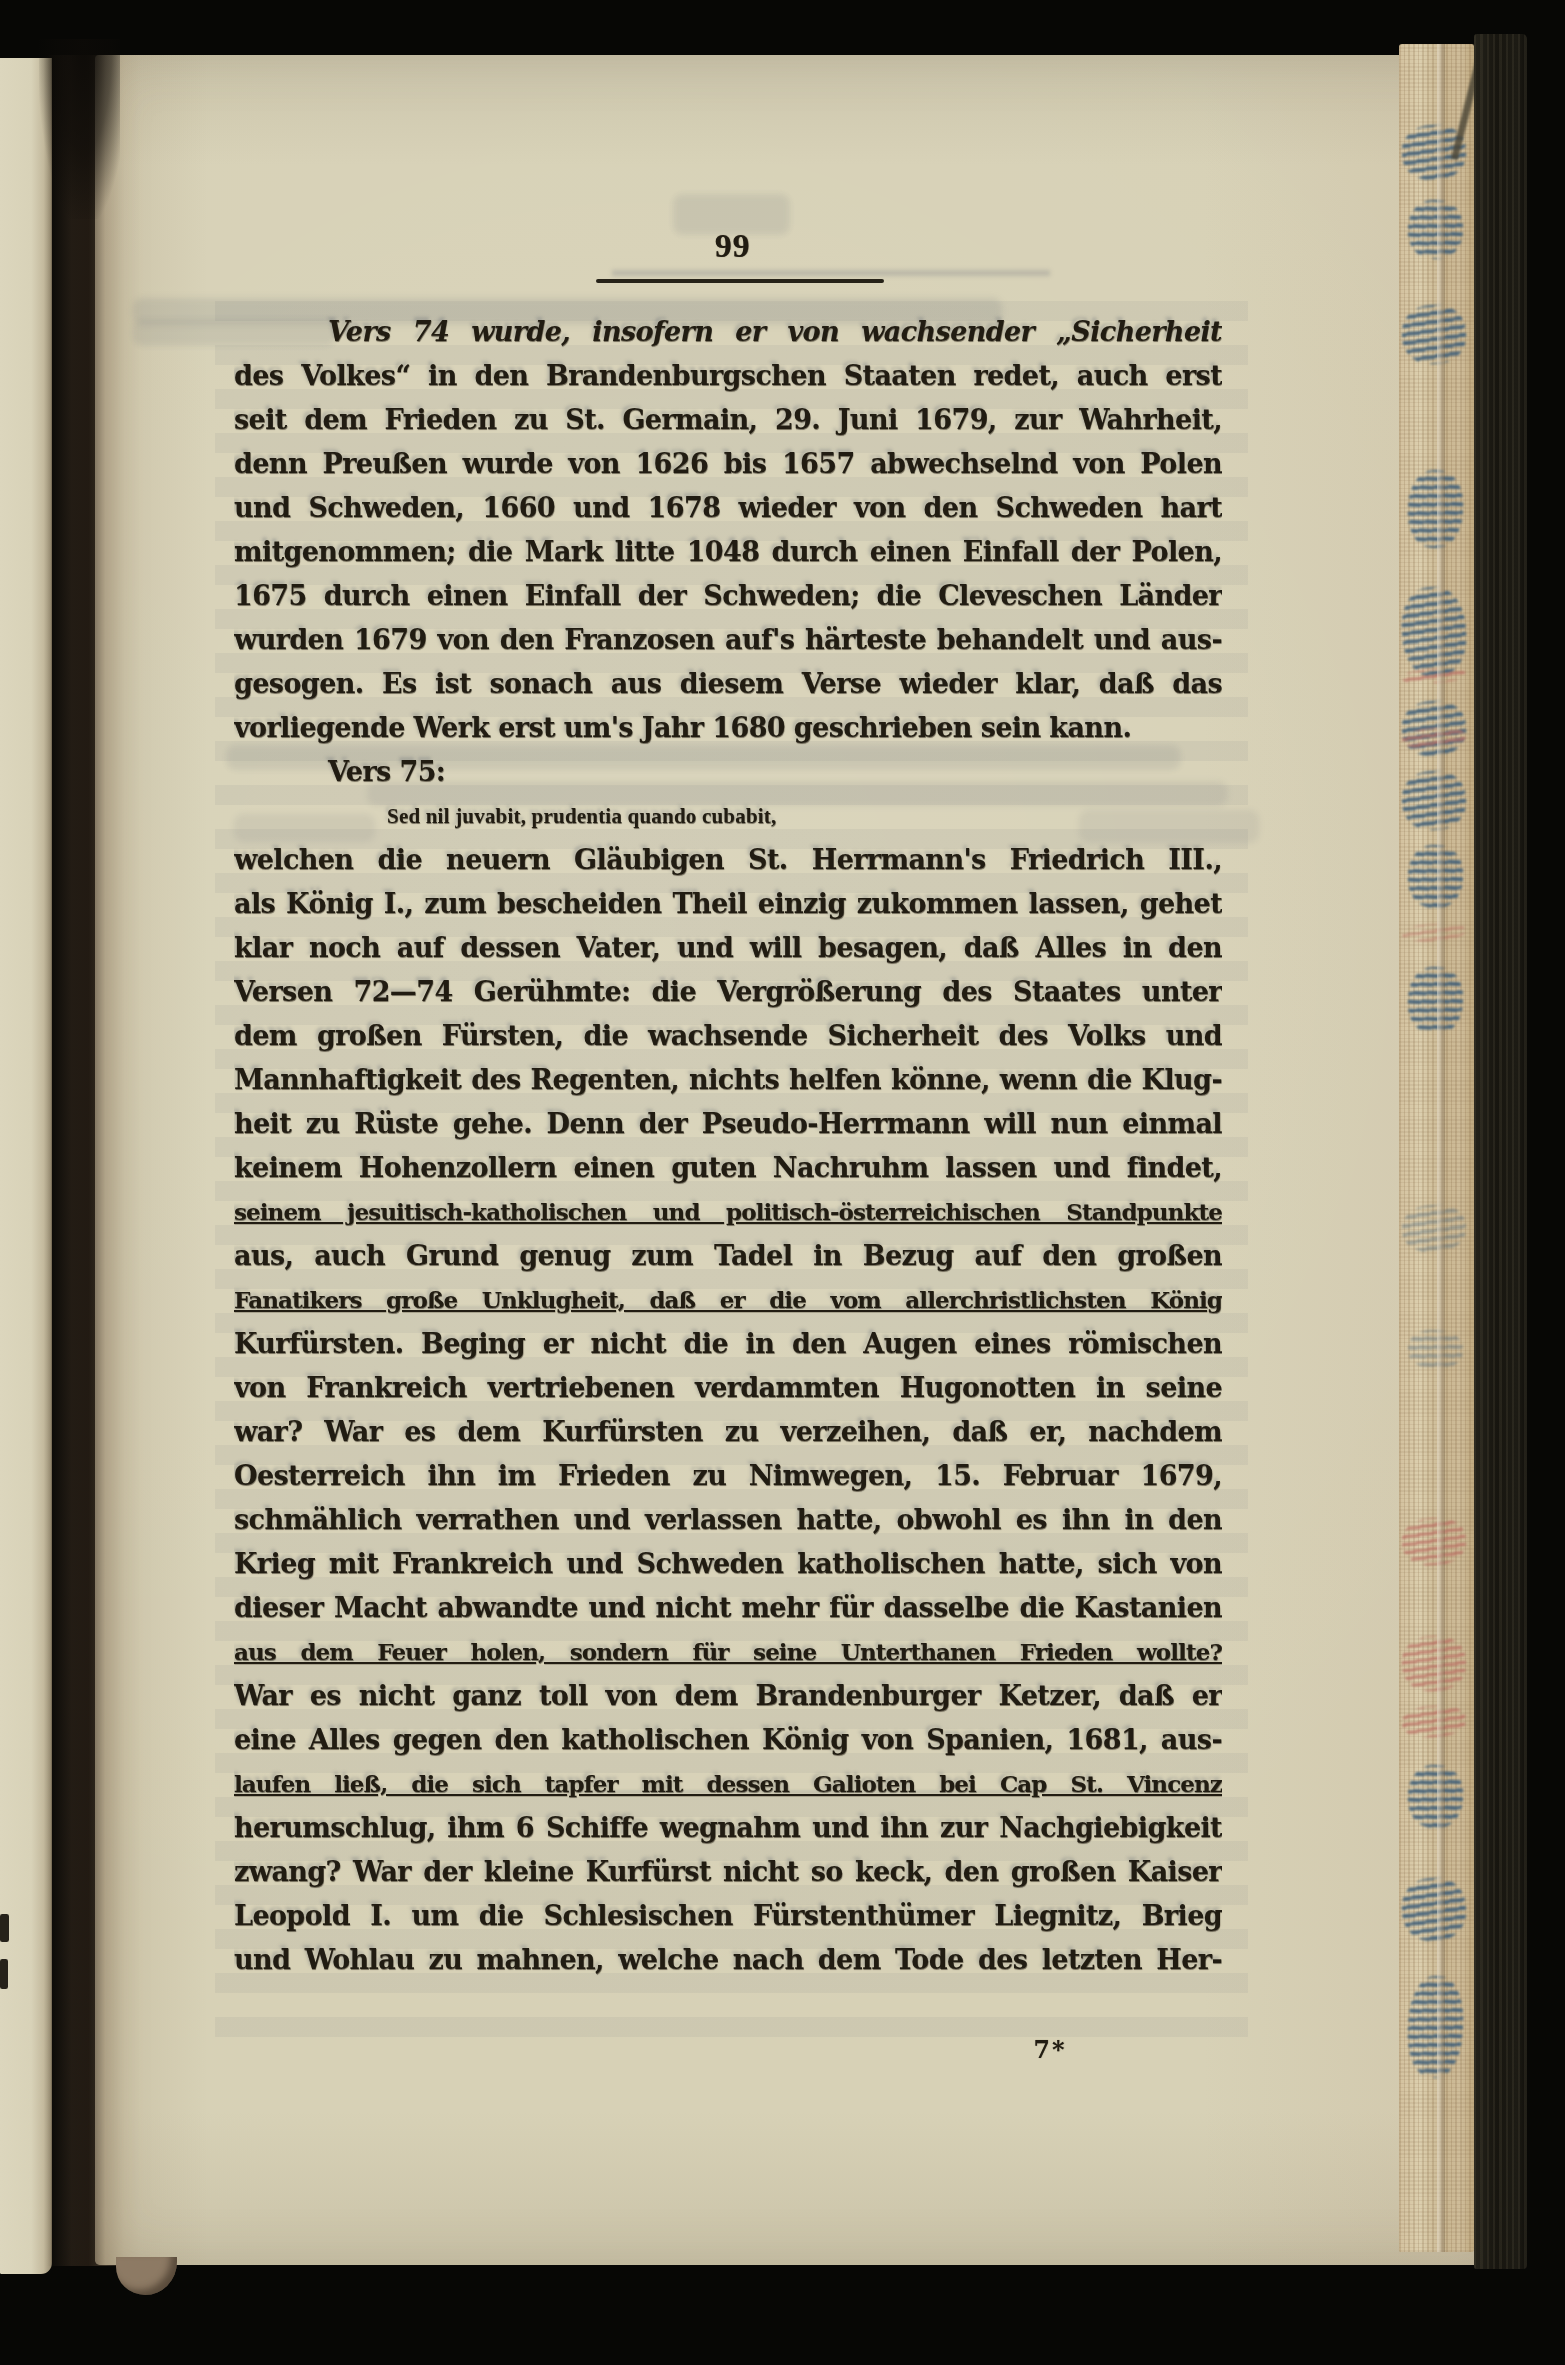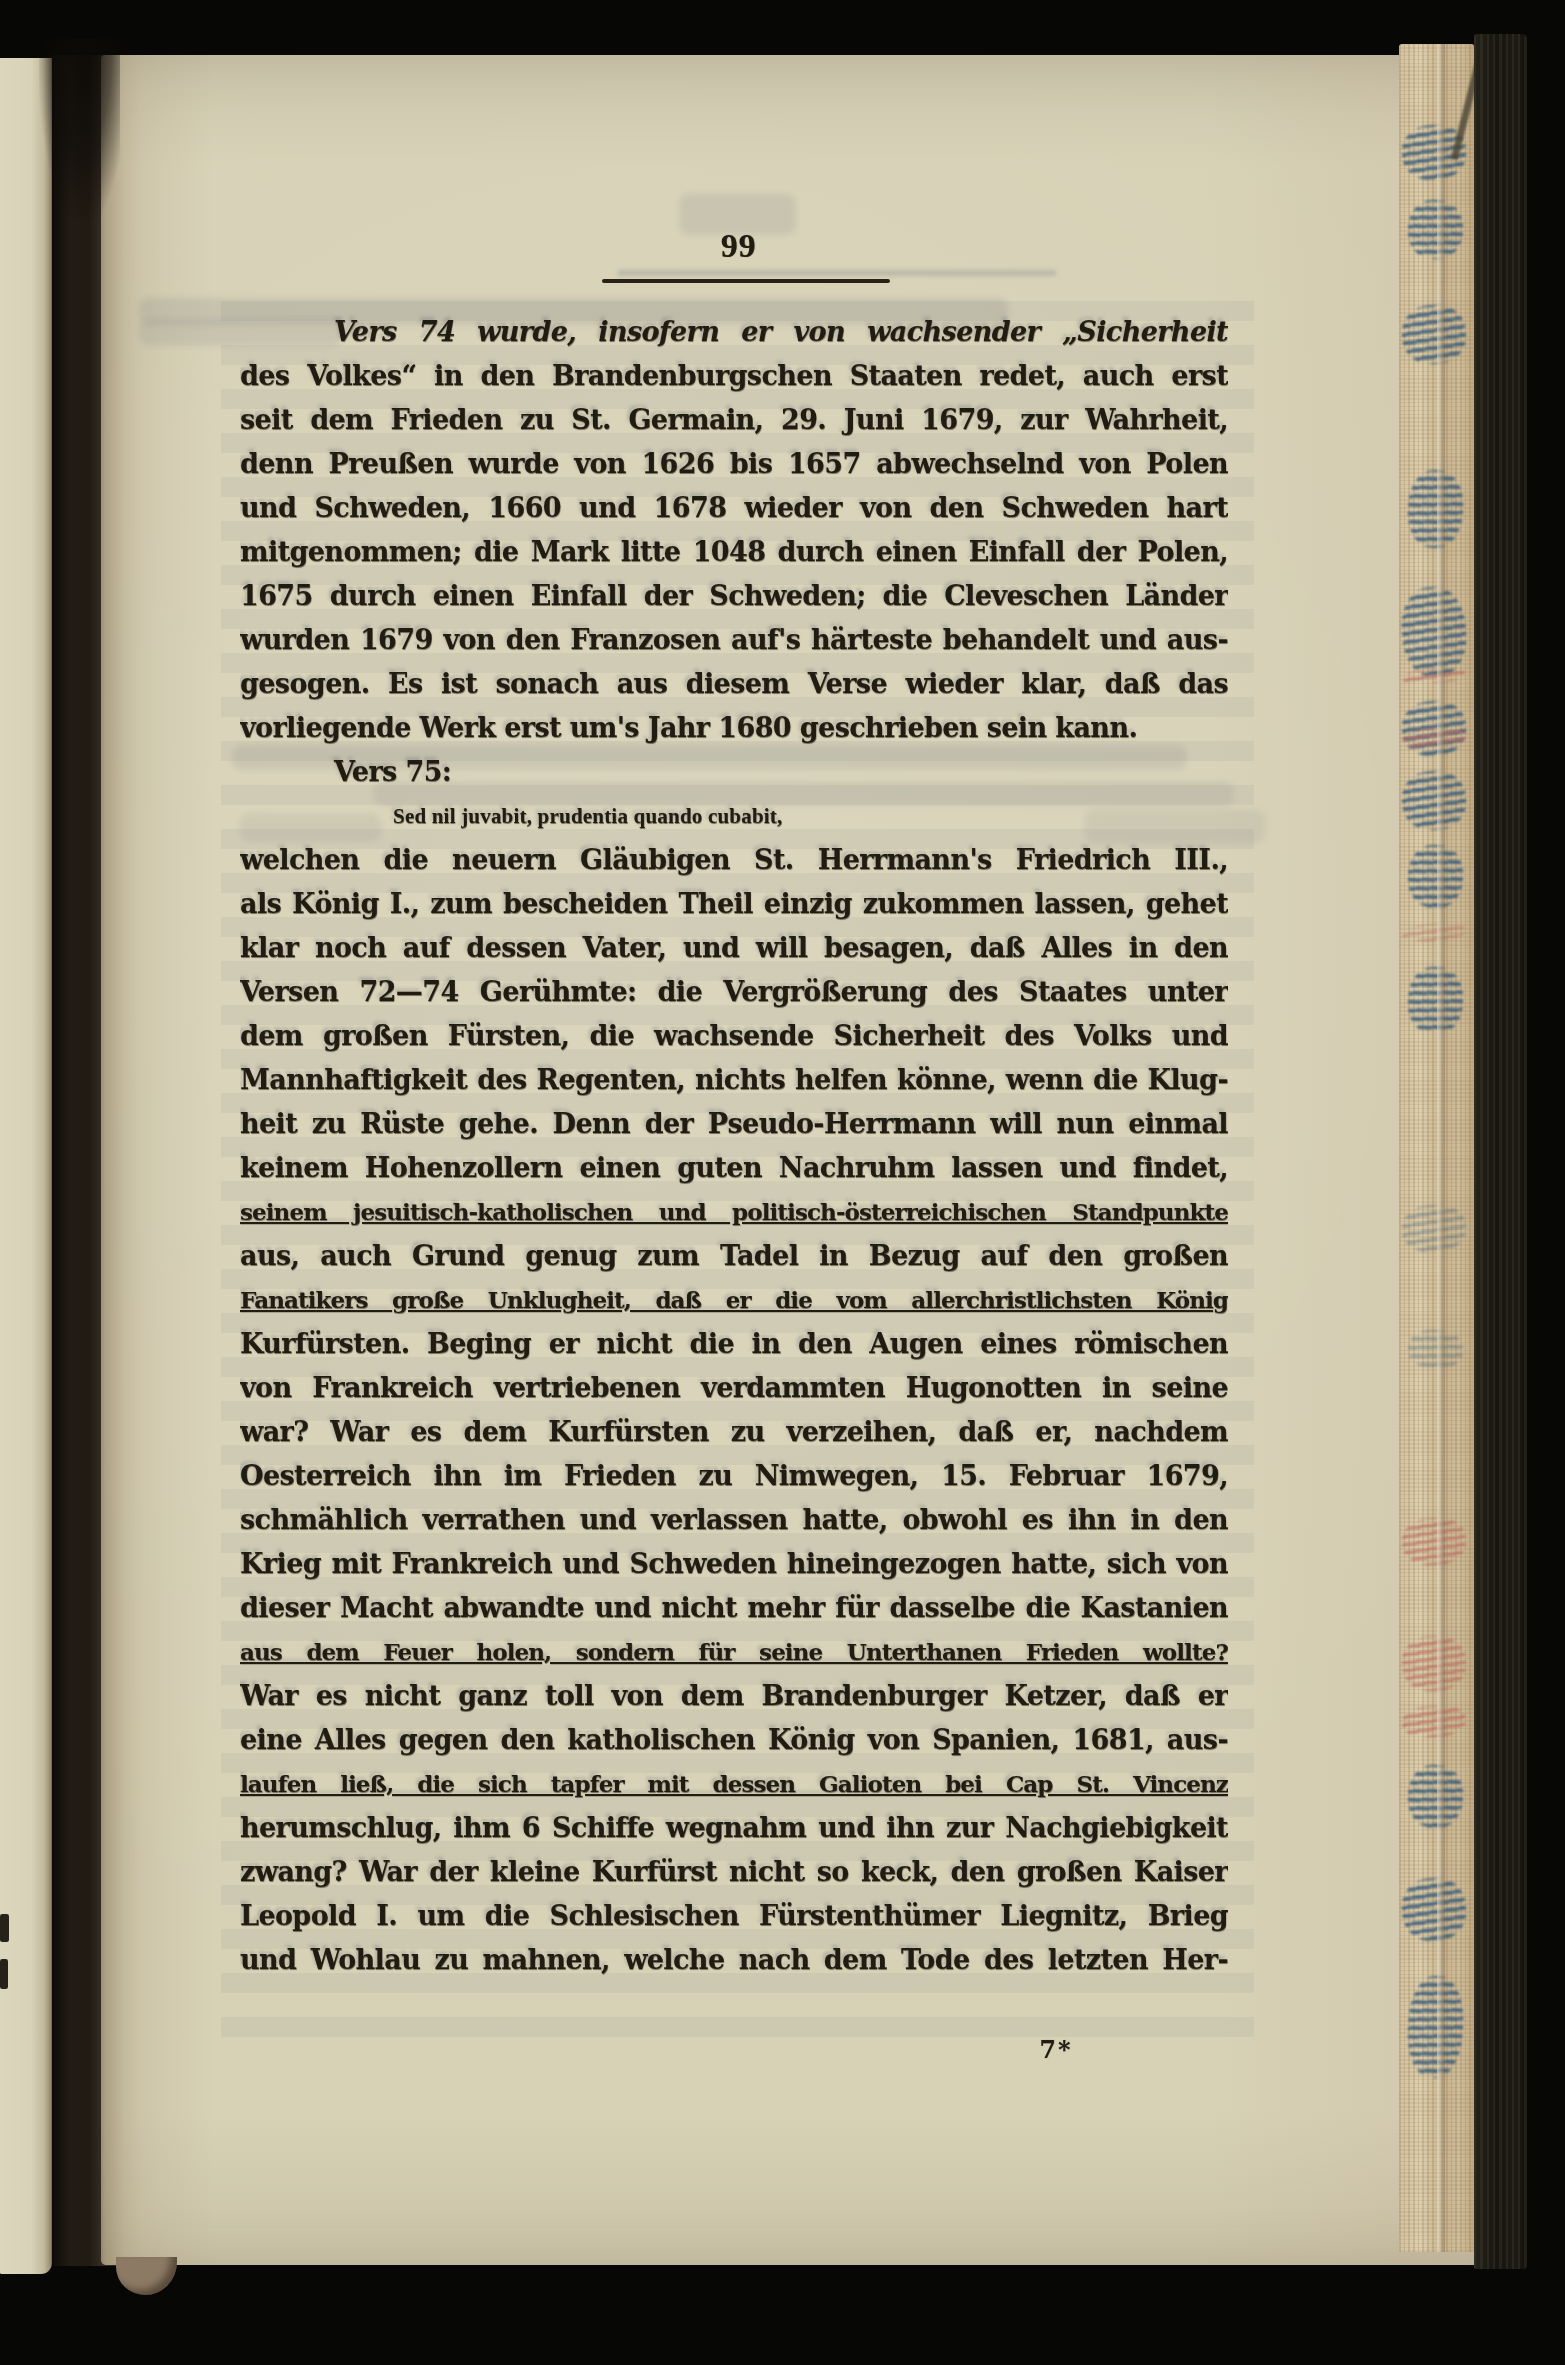--- a/index.html
+++ b/index.html
@@ -15,21 +15,21 @@
     position:absolute;left:0;top:58px;width:52px;height:2216px;
     background:linear-gradient(90deg,#dcd6bd 0%,#d8d2b8 60%,#c3b99d 84%,#9a8f75 97%,#6f6550 100%);
     border-radius:0 0 11px 1.6px;
   }
   .stray-mark{position:absolute;background:#26221a;border-radius:2.3px;}
   .stray-mark.s1{left:0;top:1914px;width:9.4px;height:28px;}
   .stray-mark.s2{left:0;top:1959px;width:7.8px;height:30px;}
 
   
   .page{
-    position:absolute;left:101px;top:55px;width:1417px;height:2210px;
+    position:absolute;left:95px;top:55px;width:1417px;height:2210px;
     background:
       radial-gradient(120% 85% at 38% 40%, rgba(255,255,250,0.10), rgba(0,0,0,0) 62%),
       linear-gradient(90deg, rgba(150,130,100,0.20) 0%, rgba(150,130,100,0) 8%, rgba(0,0,0,0) 78%, rgba(175,140,110,0.12) 96%, rgba(150,120,95,0.18) 100%),
       linear-gradient(180deg, rgba(125,115,95,0.14) 0%, rgba(0,0,0,0) 5%, rgba(0,0,0,0) 93%, rgba(135,120,95,0.16) 100%),
       #d7d1b6;
     border-radius:3.9px 7px 9.4px 4.7px;
     box-shadow:inset 0 0 55px rgba(120,105,80,0.22);
   }
 
   
@@ -183,21 +183,21 @@
           <div class="line v-j">heit zu Rüste gehe. Denn der Pseudo-Herrmann will nun einmal</div>
           <div class="line v-j">keinem Hohenzollern einen guten Nachruhm lassen und findet, von</div>
           <div class="line v-jt">seinem jesuitisch-katholischen und politisch-österreichischen Standpunkte</div>
           <div class="line v-j">aus, auch Grund genug zum Tadel in Bezug auf den großen</div>
           <div class="line v-jt">Fanatikers große Unklugheit, daß er die vom allerchristlichsten König</div>
           <div class="line v-j">Kurfürsten. Beging er nicht die in den Augen eines römischen</div>
           <div class="line v-j">von Frankreich vertriebenen verdammten Hugonotten in seine Staa-</div>
           <div class="line v-j">war? War es dem Kurfürsten zu verzeihen, daß er, nachdem</div>
           <div class="line v-j">Oesterreich ihn im Frieden zu Nimwegen, 15. Februar 1679,</div>
           <div class="line v-j">schmählich verrathen und verlassen hatte, obwohl es ihn in den</div>
-          <div class="line v-j">Krieg mit Frankreich und Schweden hineingezogen hatte, sich von</div>
+          <div class="line v-j">Krieg mit Frankreich und Schweden katholischen hatte, sich von</div>
           <div class="line v-j">dieser Macht abwandte und nicht mehr für dasselbe die Kastanien</div>
           <div class="line v-jt">aus dem Feuer holen, sondern für seine Unterthanen Frieden wollte?</div>
           <div class="line v-j">War es nicht ganz toll von dem Brandenburger Ketzer, daß er</div>
           <div class="line v-j">eine Alles gegen den katholischen König von Spanien, 1681, aus-</div>
           <div class="line v-jt">laufen ließ, die sich tapfer mit dessen Galioten bei Cap St. Vincenz</div>
           <div class="line v-j">herumschlug, ihm 6 Schiffe wegnahm und ihn zur Nachgiebigkeit</div>
           <div class="line v-j">zwang? War der kleine Kurfürst nicht so keck, den großen Kaiser</div>
           <div class="line v-j">Leopold I. um die Schlesischen Fürstenthümer Liegnitz, Brieg</div>
           <div class="line v-j">und Wohlau zu mahnen, welche nach dem Tode des letzten Her-</div>
         </div>

